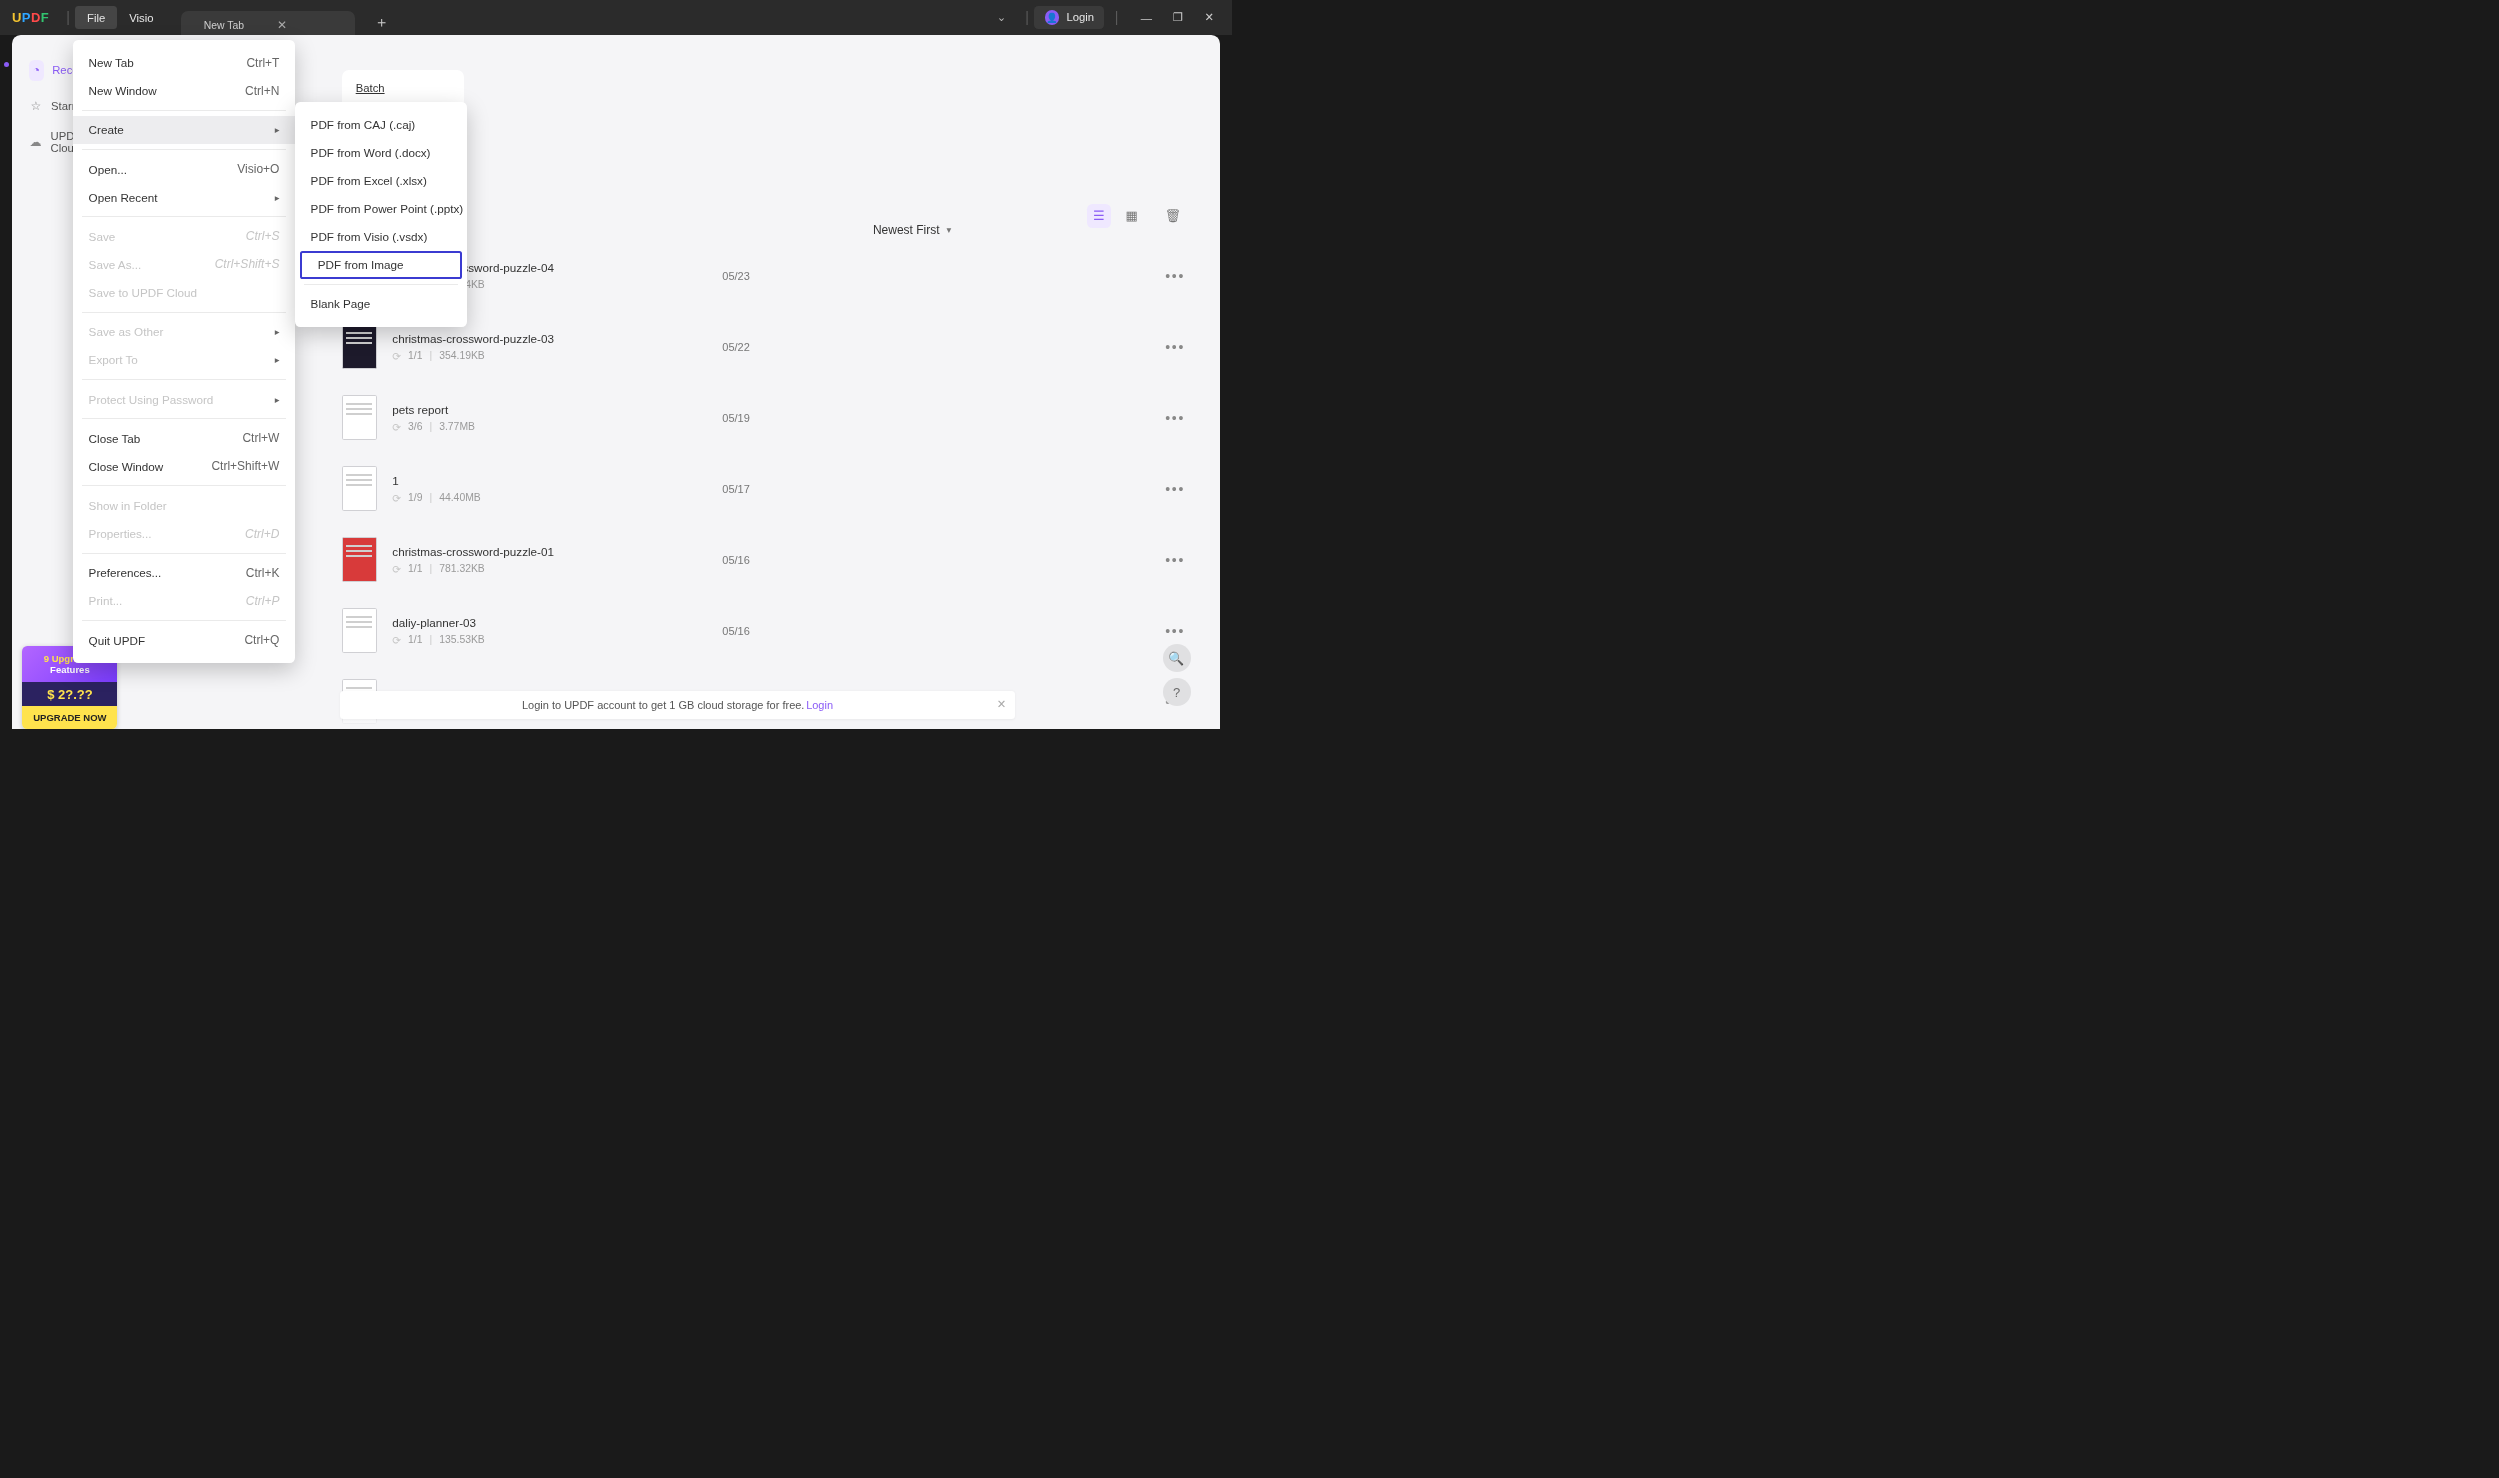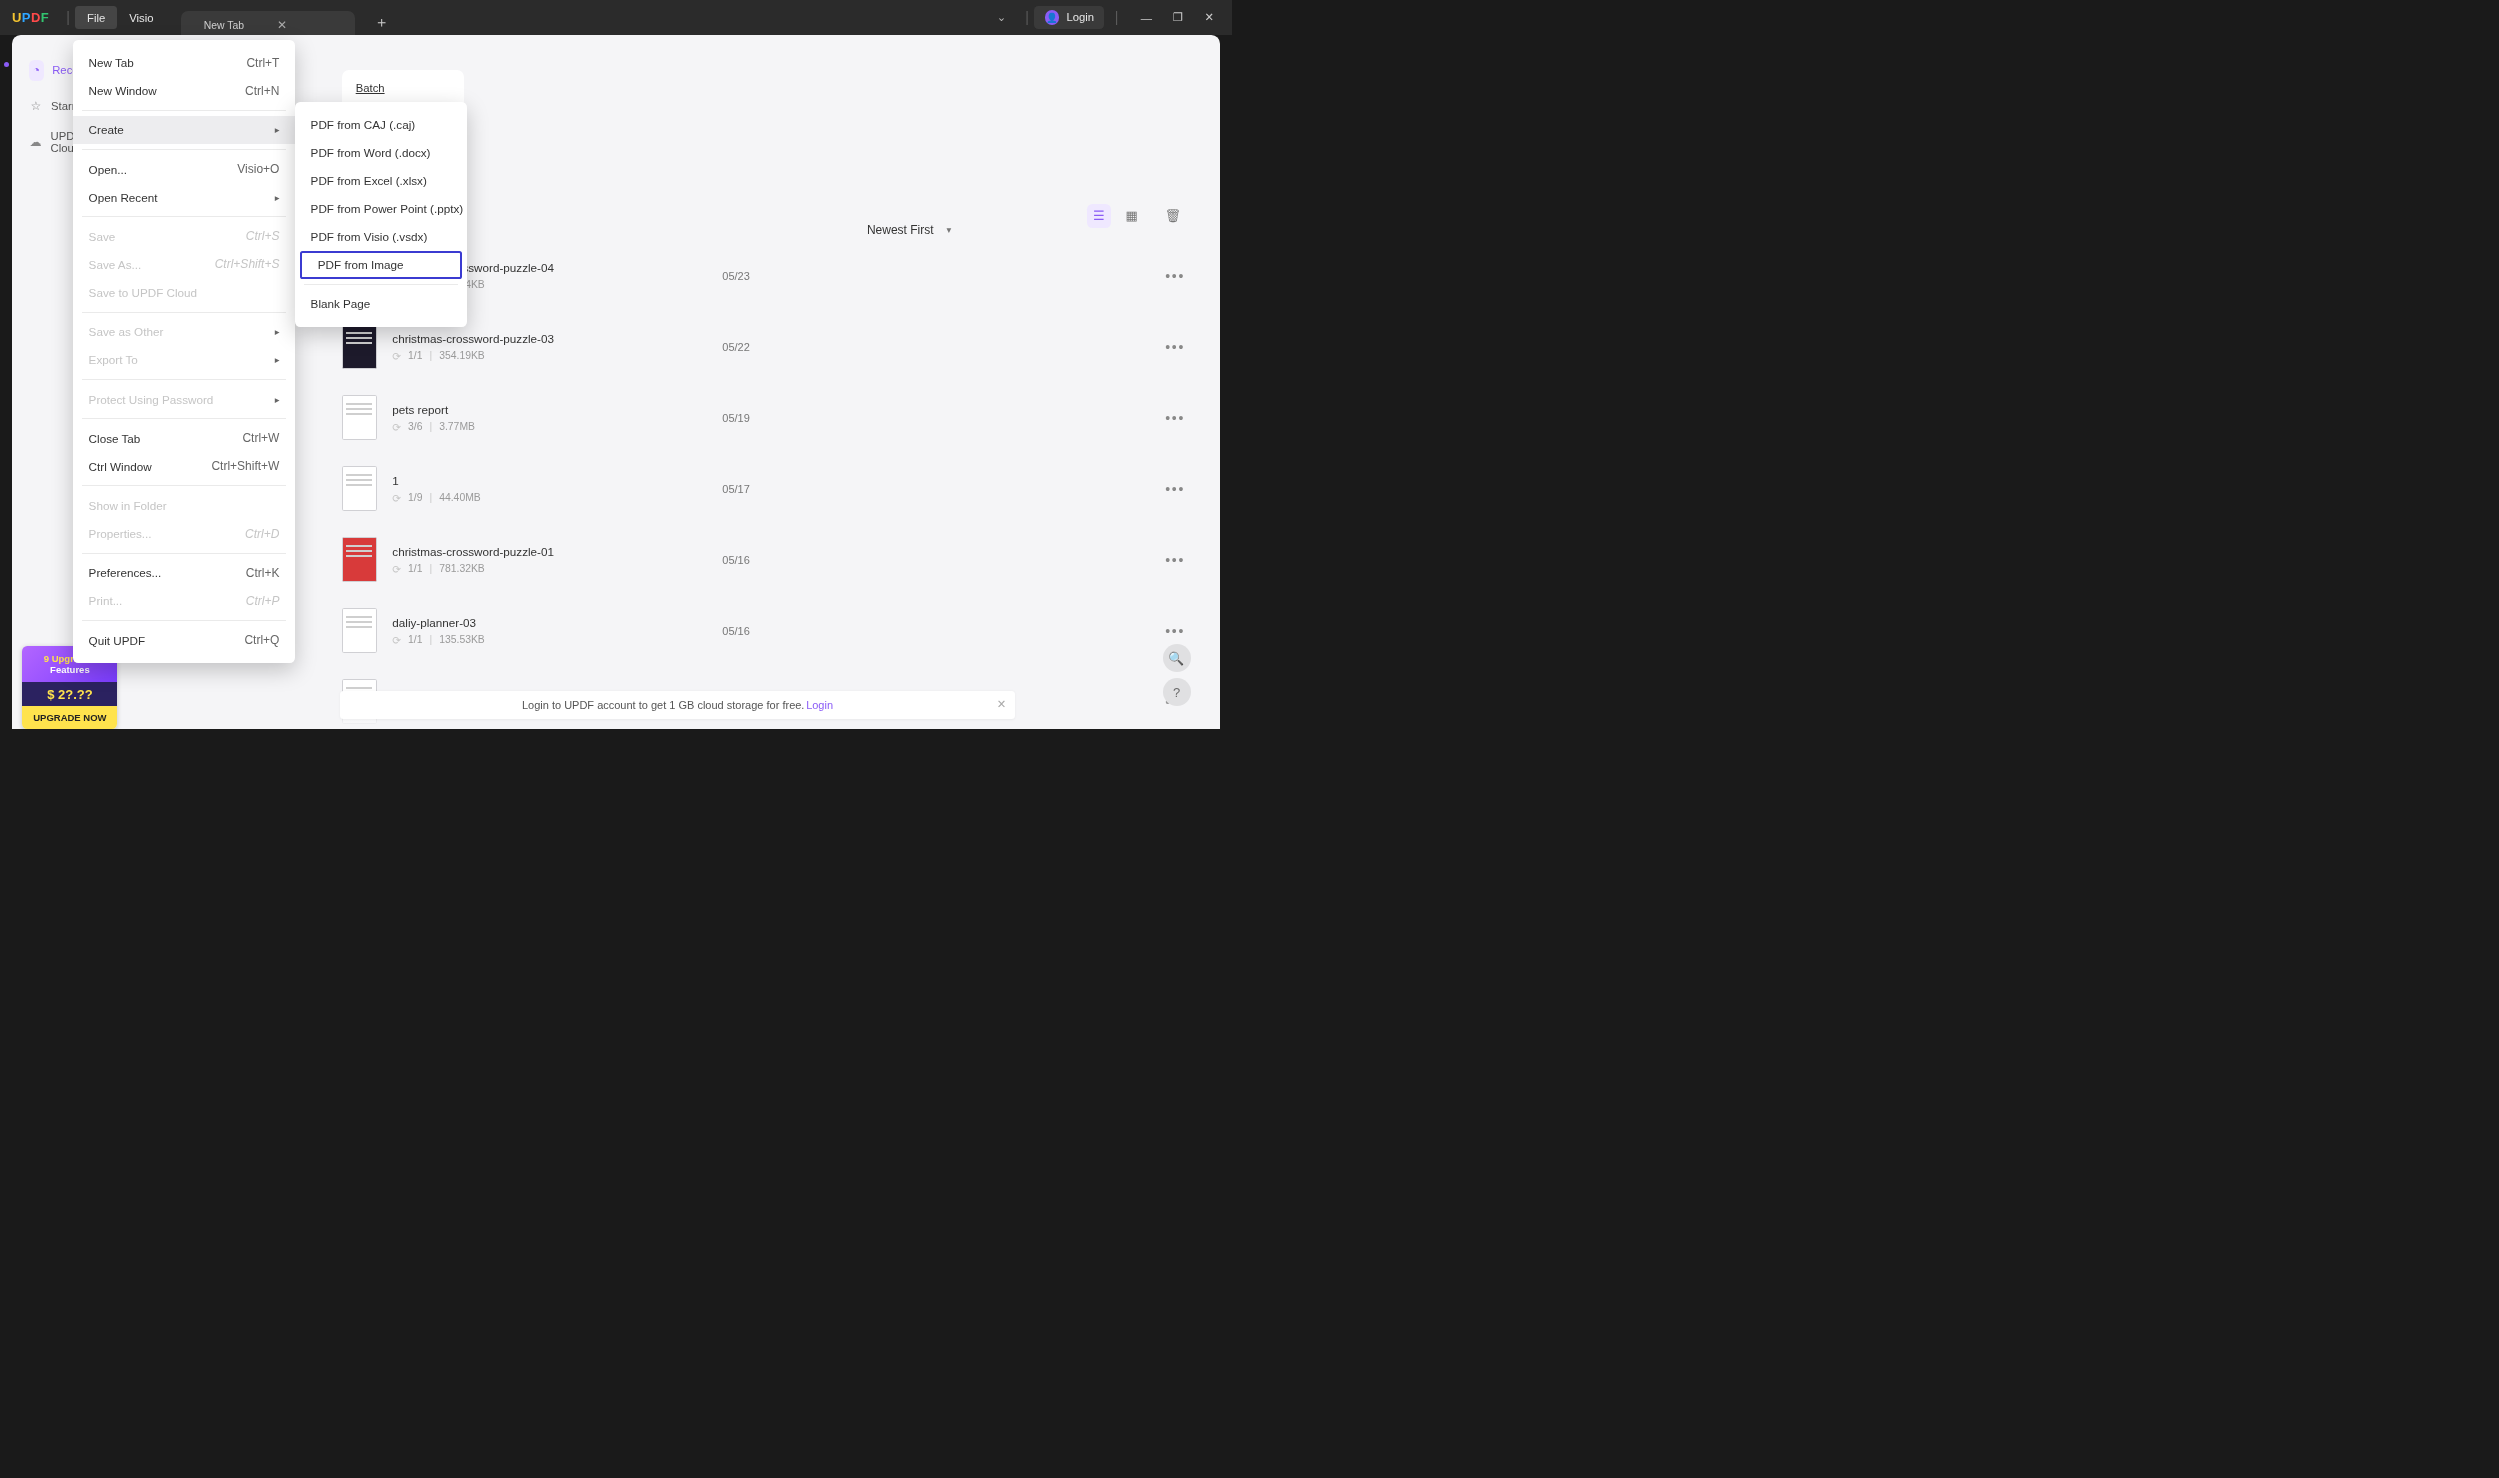--- a/index.html
+++ b/index.html
@@ -135,21 +135,21 @@
     padding:12px 14px;font-size:11.3px;color:#333;
     display:flex;flex-direction:column;justify-content:space-between;text-decoration:underline;
   }
   .batch-icon{font-size:17.4px;color:#555;}
 
   
   .recent-hdr{
     display:flex;align-items:center;justify-content:flex-end;
     margin-top:49px;height:29.5px;gap:22.6px;
   }
-  .sort-pill{color:#333;font-size:12px;display:flex;align-items:center;gap:13px;margin-top:28px;}
+  .sort-pill{color:#333;font-size:12px;display:flex;align-items:center;gap:7px;margin-top:28px;}
   .view-toggle{display:flex;gap:8.7px;margin-left:113px;align-items:center;}
   .vt-btn{width:24px;height:24px;border-radius:5.2px;display:flex;align-items:center;justify-content:center;color:#777;font-size:13px;}
   .vt-btn.active{background:var(--purple-soft);color:var(--purple);}
   .trash-btn{color:#777;font-size:13px;margin-left:8.7px;}
 
   
   .files{margin-top:22.6px;display:flex;flex-direction:column;gap:26px;}
   .file-row{display:flex;align-items:center;}
   .thumb{width:35px;height:45px;border:0.9px solid #d0d0d4;background:#fff;border-radius:1.7px;margin-right:15.6px;position:relative;overflow:hidden;}
   .thumb.dark{background:#1d1a2b;}
@@ -503,21 +503,21 @@
     <div class="mi disabled">
       <span>Protect Using Password</span>
       <span class="arrow">▸</span>
     </div>
     <div class="msep"></div>
     <div class="mi">
       <span>Close Tab</span>
       <span class="sc">Ctrl+W</span>
     </div>
     <div class="mi">
-      <span>Ctrl Window</span>
+      <span>Close Window</span>
       <span class="sc">Ctrl+Shift+W</span>
     </div>
     <div class="msep"></div>
     <div class="mi disabled">
       <span>Show in Folder</span>
     </div>
     <div class="mi disabled">
       <span>Properties...</span>
       <span class="sc">Ctrl+D</span>
     </div>

